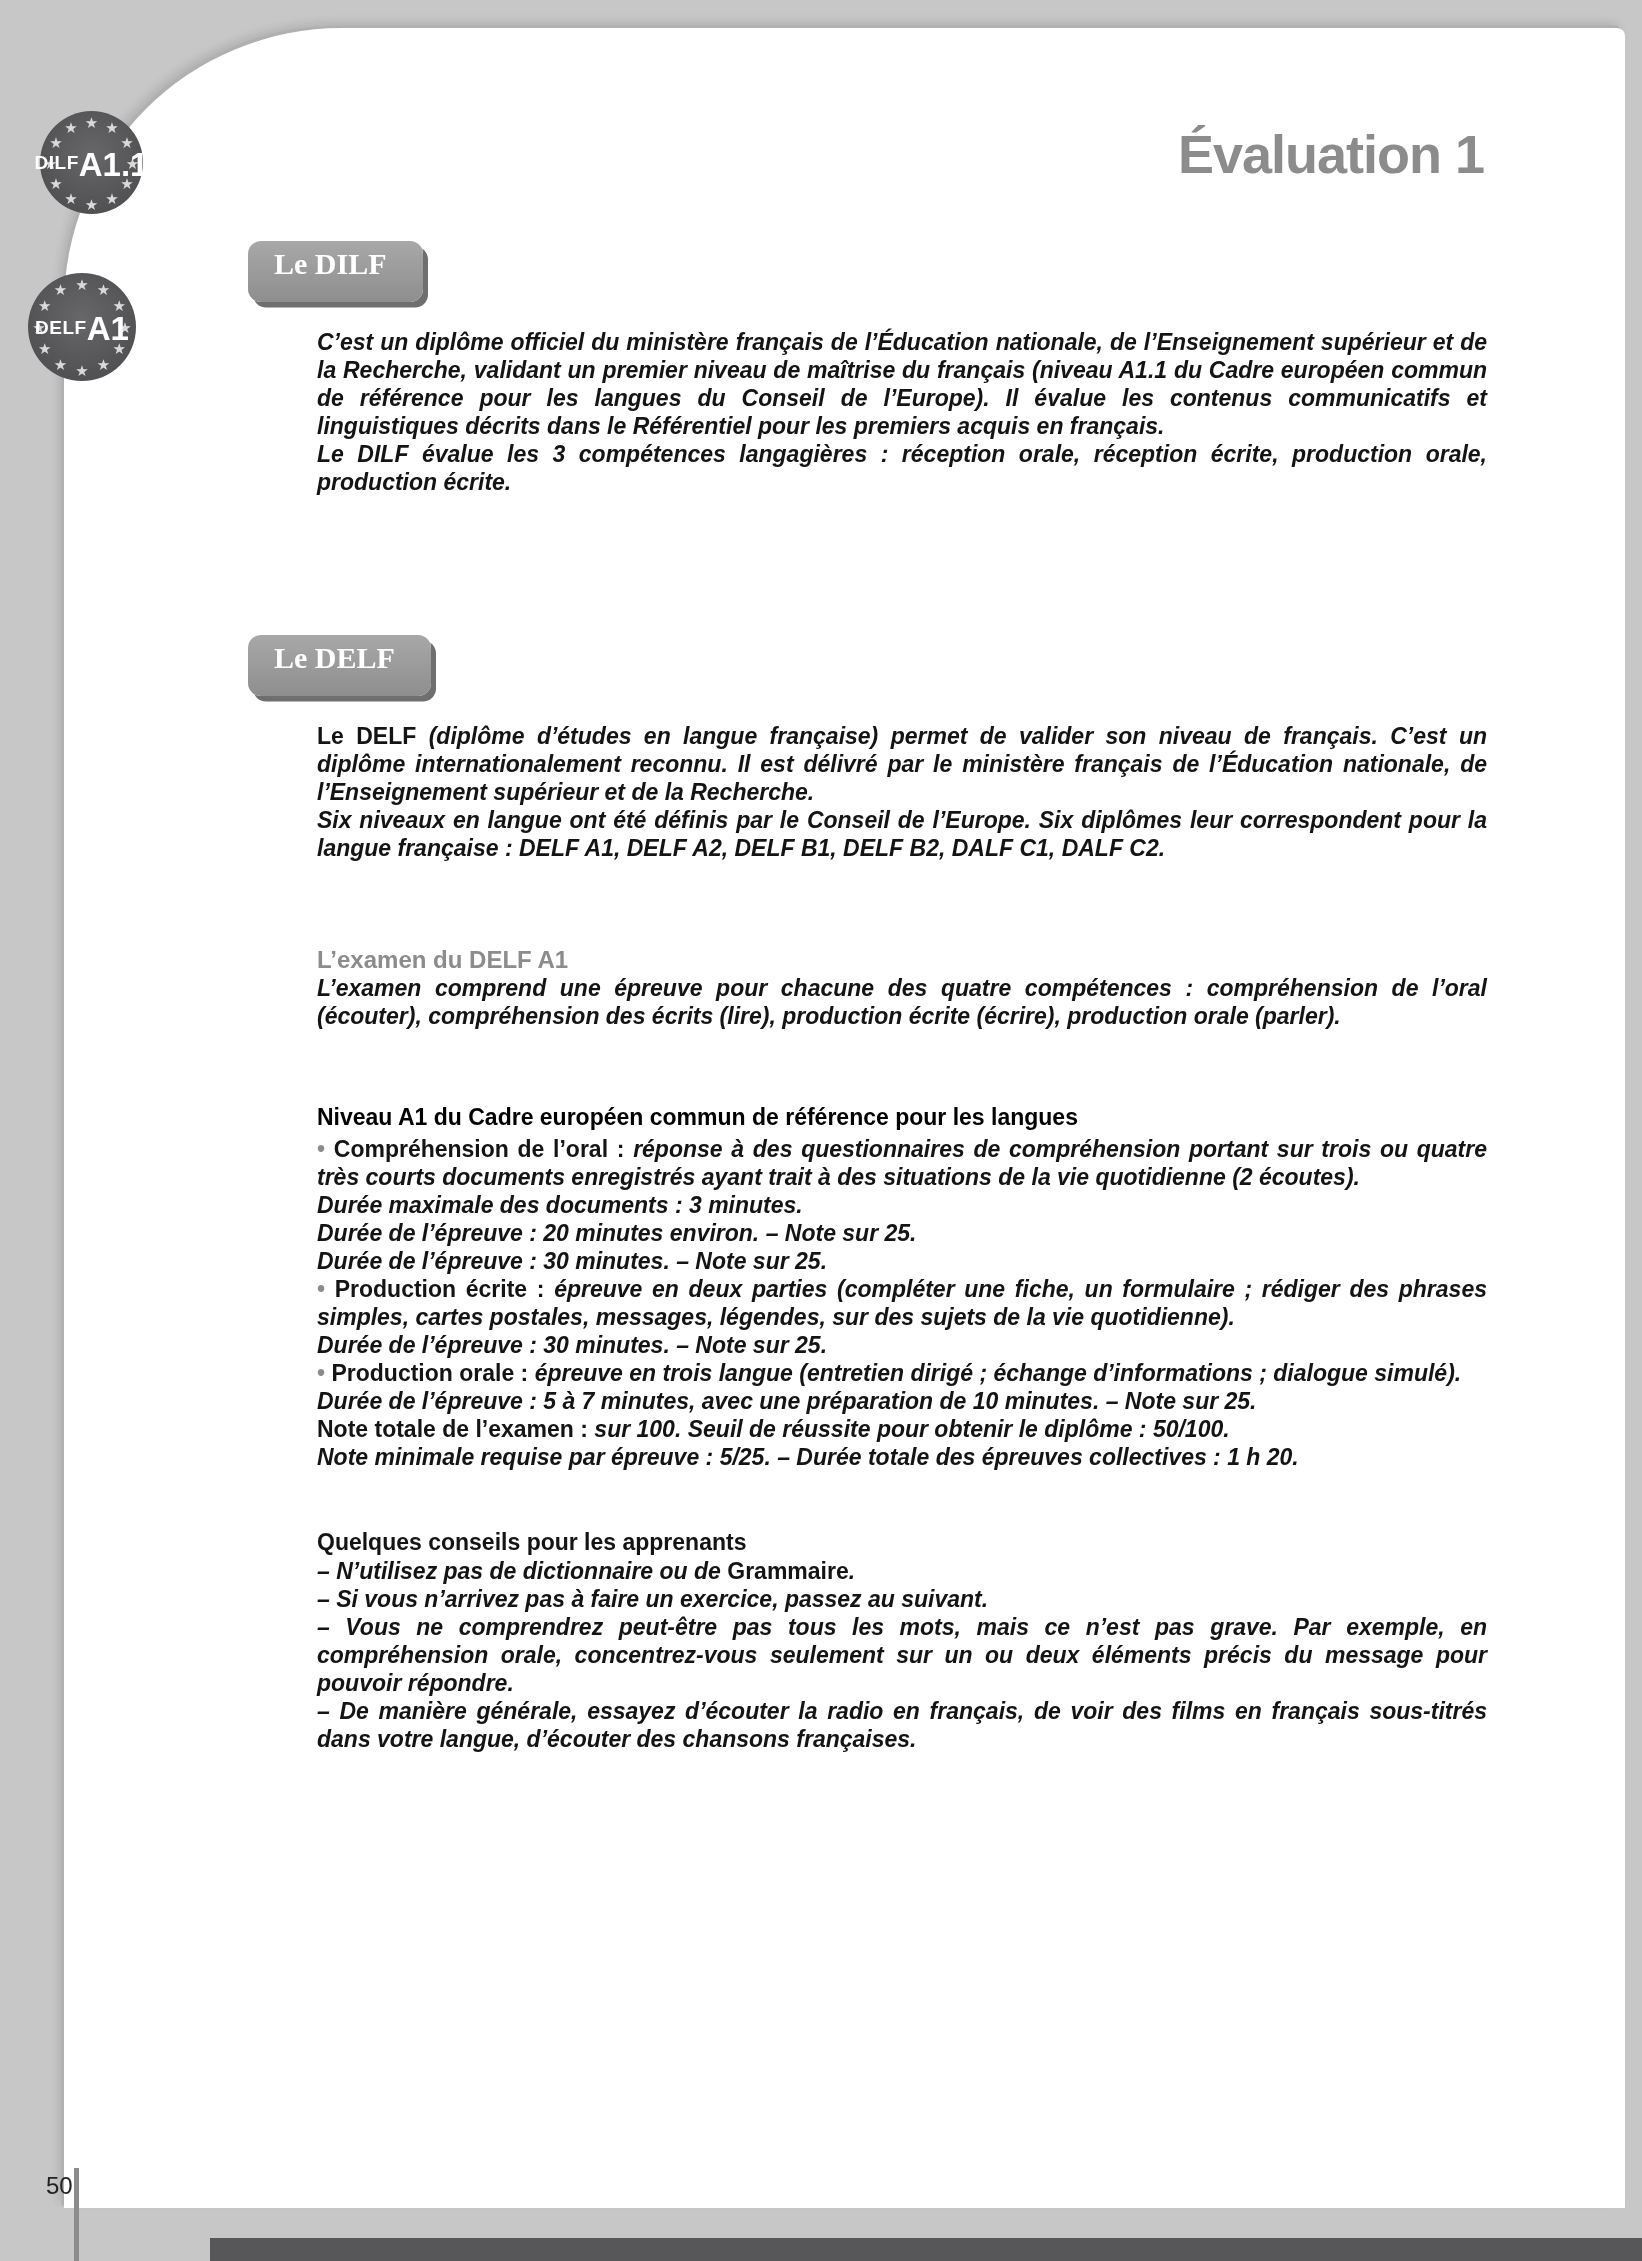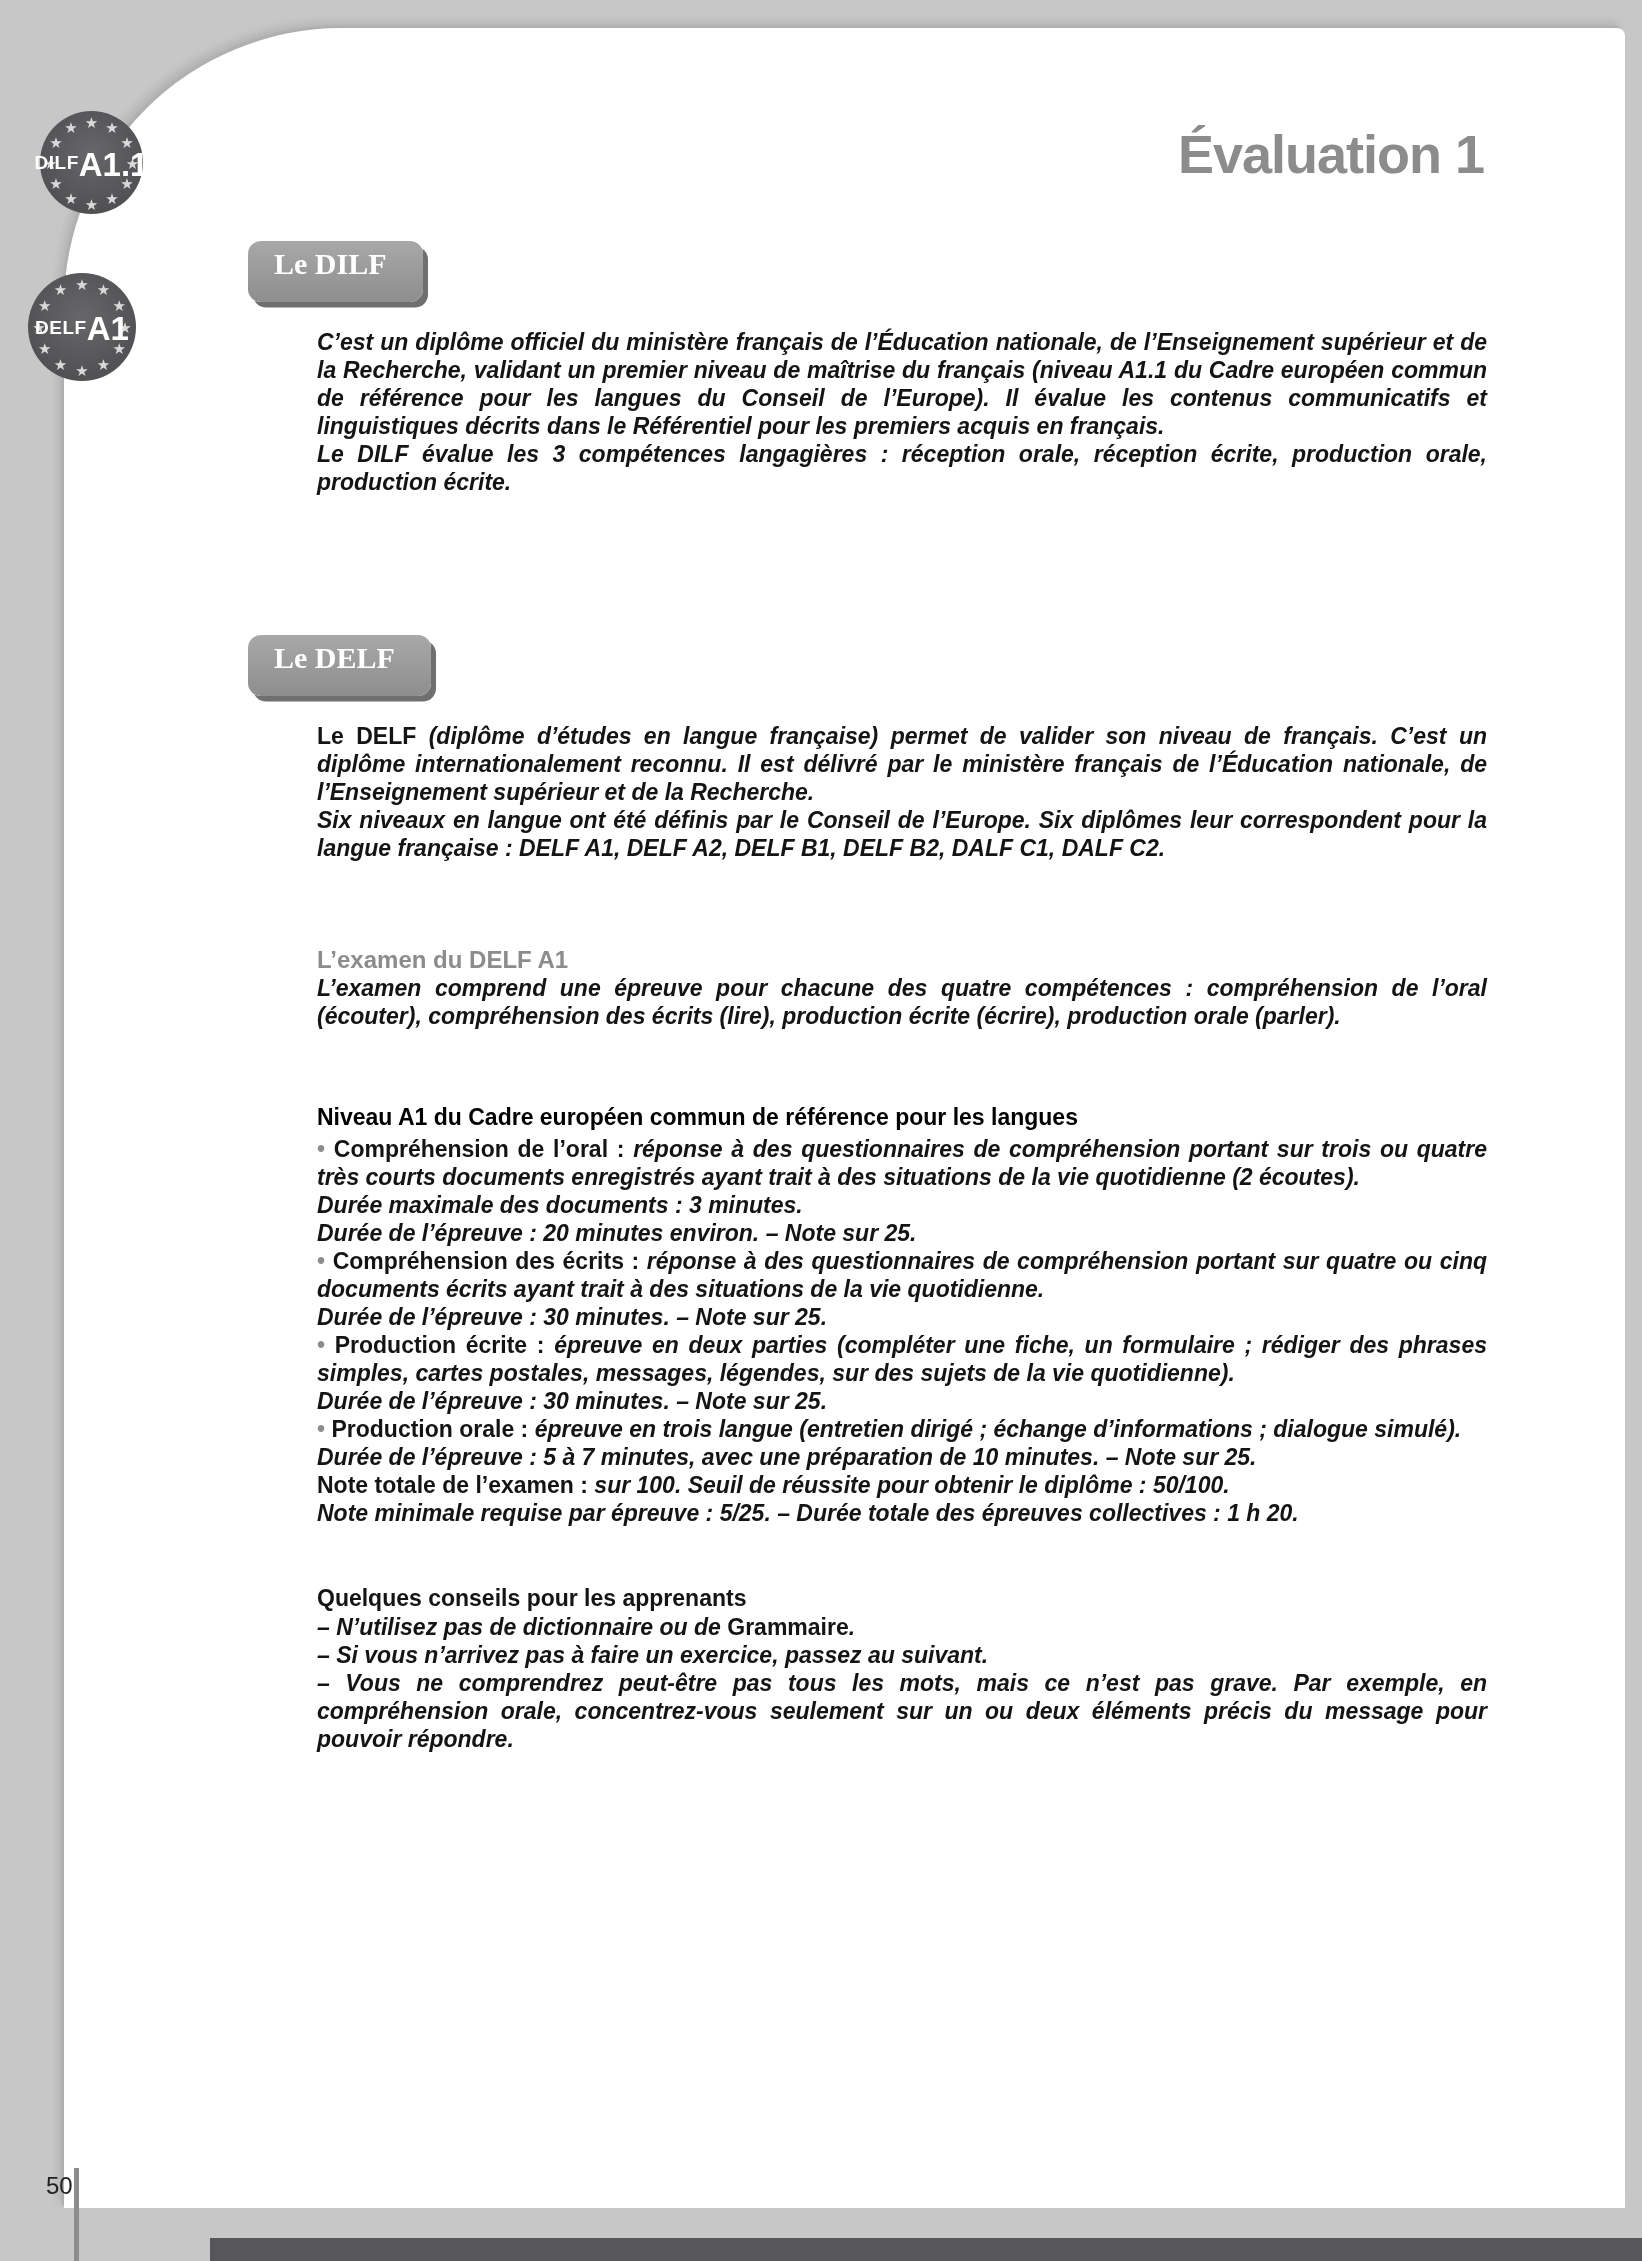--- a/index.html
+++ b/index.html
@@ -114,37 +114,37 @@
 
     <div class="exam-heading">L’examen du DELF A1</div>
     <p class="body exam-intro">L’examen comprend une épreuve pour chacune des quatre compétences : compréhension de l’oral (écouter), compréhension des écrits (lire), production écrite (écrire), production orale (parler).</p>
 
     <div class="level-heading">Niveau A1 du Cadre européen commun de référence pour les langues</div>
 
     <p class="body"><span class="bullet-dot">• </span><span class="roman">Compréhension de l’oral : </span><span>réponse à des questionnaires de compréhension portant sur trois ou quatre très courts documents enregistrés ayant trait à des situations de la vie quotidienne (2 écoutes).</span></p>
     <p class="body">Durée maximale des documents : 3 minutes.</p>
     <p class="body">Durée de l’épreuve : 20 minutes environ. – Note sur 25.</p>
 
-    <p class="body"><span class="bullet-dot">• </span><span class="roman">Compréhension des écrits : </span><span>réponse à des questionnaires de compréhension portant sur quatre ou cinq documents écrits ayant trait à des situations de la vie quotidienne.</span></p>
     <p class="body">Durée de l’épreuve : 30 minutes. – Note sur 25.</p>
 
     <p class="body"><span class="bullet-dot">• </span><span class="roman">Production écrite : </span><span>épreuve en deux parties (compléter une fiche, un formulaire ; rédiger des phrases simples, cartes postales, messages, légendes, sur des sujets de la vie quotidienne).</span></p>
     <p class="body">Durée de l’épreuve : 30 minutes. – Note sur 25.</p>
 
     <p class="body"><span class="bullet-dot">• </span><span class="roman">Production orale : </span><span>épreuve en trois langue (entretien dirigé ; échange d’informations ; dialogue simulé).</span></p>
     <p class="body">Durée de l’épreuve : 5 à 7 minutes, avec une préparation de 10 minutes. – Note sur 25.</p>
 
     <p class="body"><span class="roman">Note totale de l’examen : </span><span>sur 100. Seuil de réussite pour obtenir le diplôme : 50/100.</span></p>
     <p class="body"><span class="roman"></span><span>Note minimale requise par épreuve : 5/25. – Durée totale des épreuves collectives : 1 h 20.</span></p>
 
     <div class="tips-heading">Quelques conseils pour les apprenants</div>
 
     <p class="body"><span>– N’utilisez pas de dictionnaire ou de </span><span class="roman">Grammaire</span><span>.</span></p>
     <p class="body"><span>– Si vous n’arrivez pas à faire un exercice, passez au suivant.</span><span class="roman"></span><span></span></p>
     <p class="body"><span>– Vous ne comprendrez peut-être pas tous les mots, mais ce n’est pas grave. Par exemple, en compréhension orale, concentrez-vous seulement sur un ou deux éléments précis du message pour pouvoir répondre.</span><span class="roman"></span><span></span></p>
+    <p class="body"><span>– De manière générale, essayez d’écouter la radio en français, de voir des films en français sous-titrés dans votre langue, d’écouter des chansons françaises.</span><span class="roman"></span><span></span></p>
 
   </div>
 
   <div class="page-num">50</div>
   <div class="tab-line"></div>
   <div class="bottom-bar"></div>
 
 </div>
 
 

